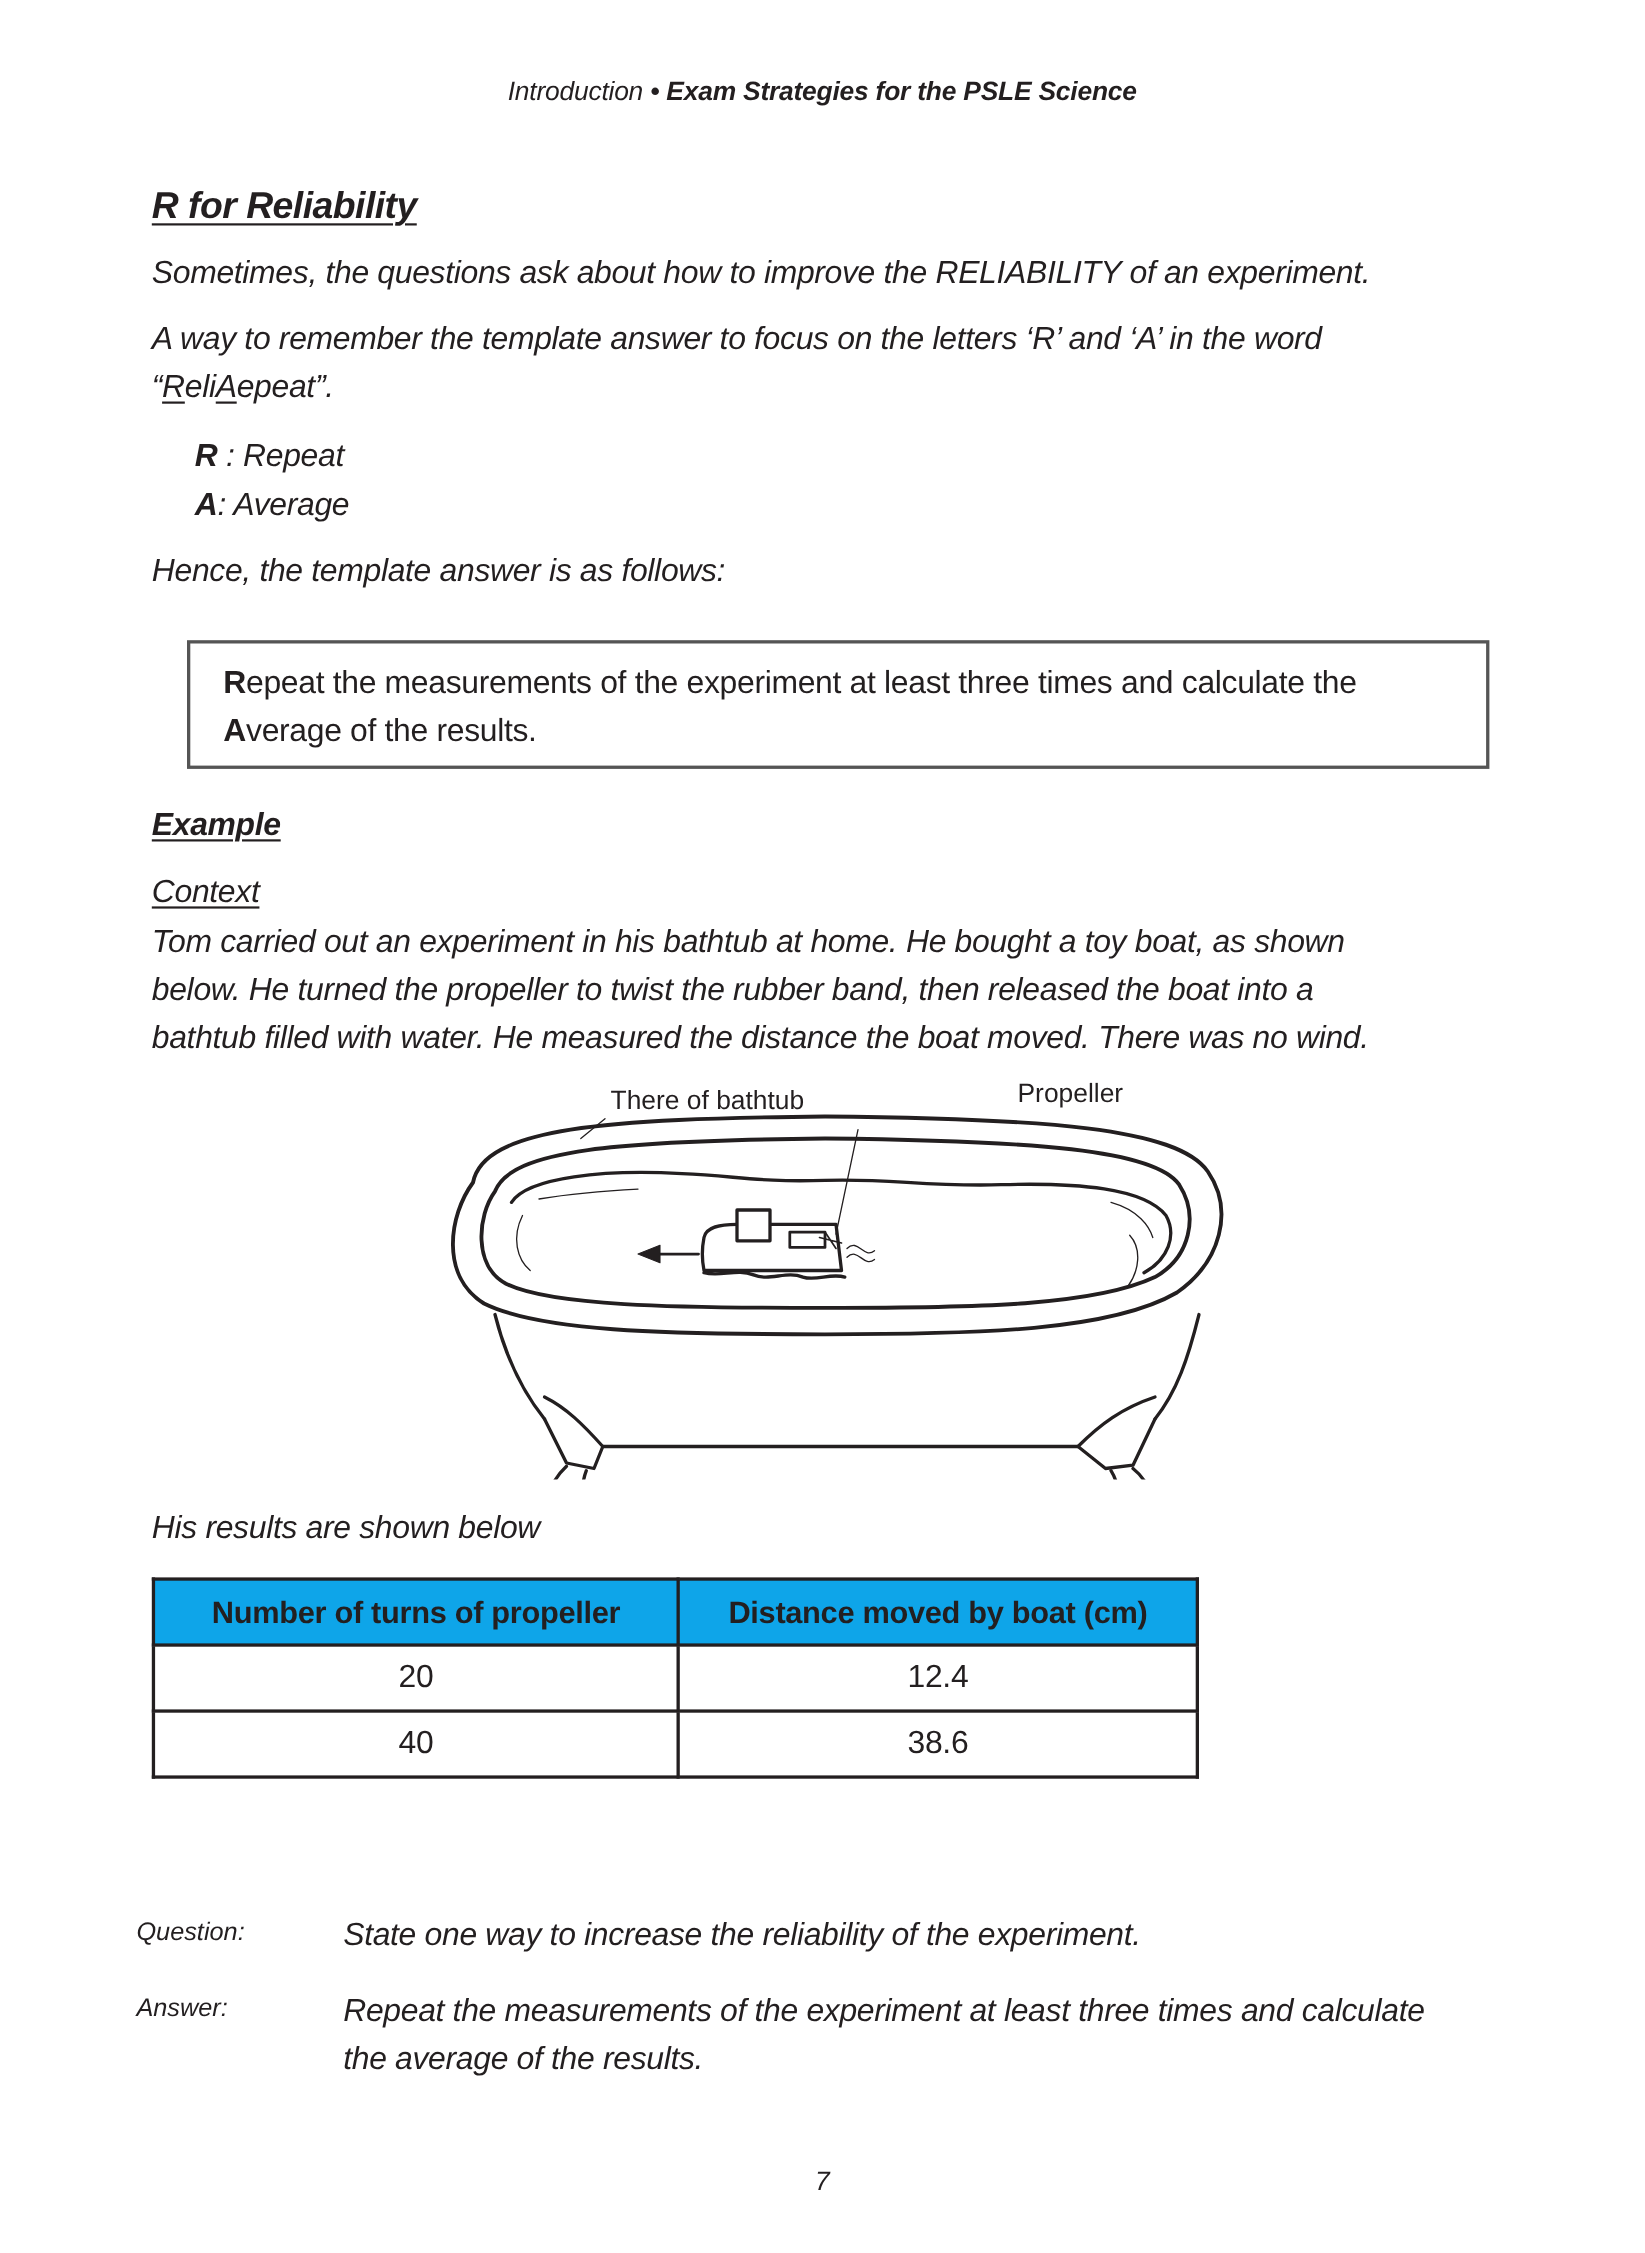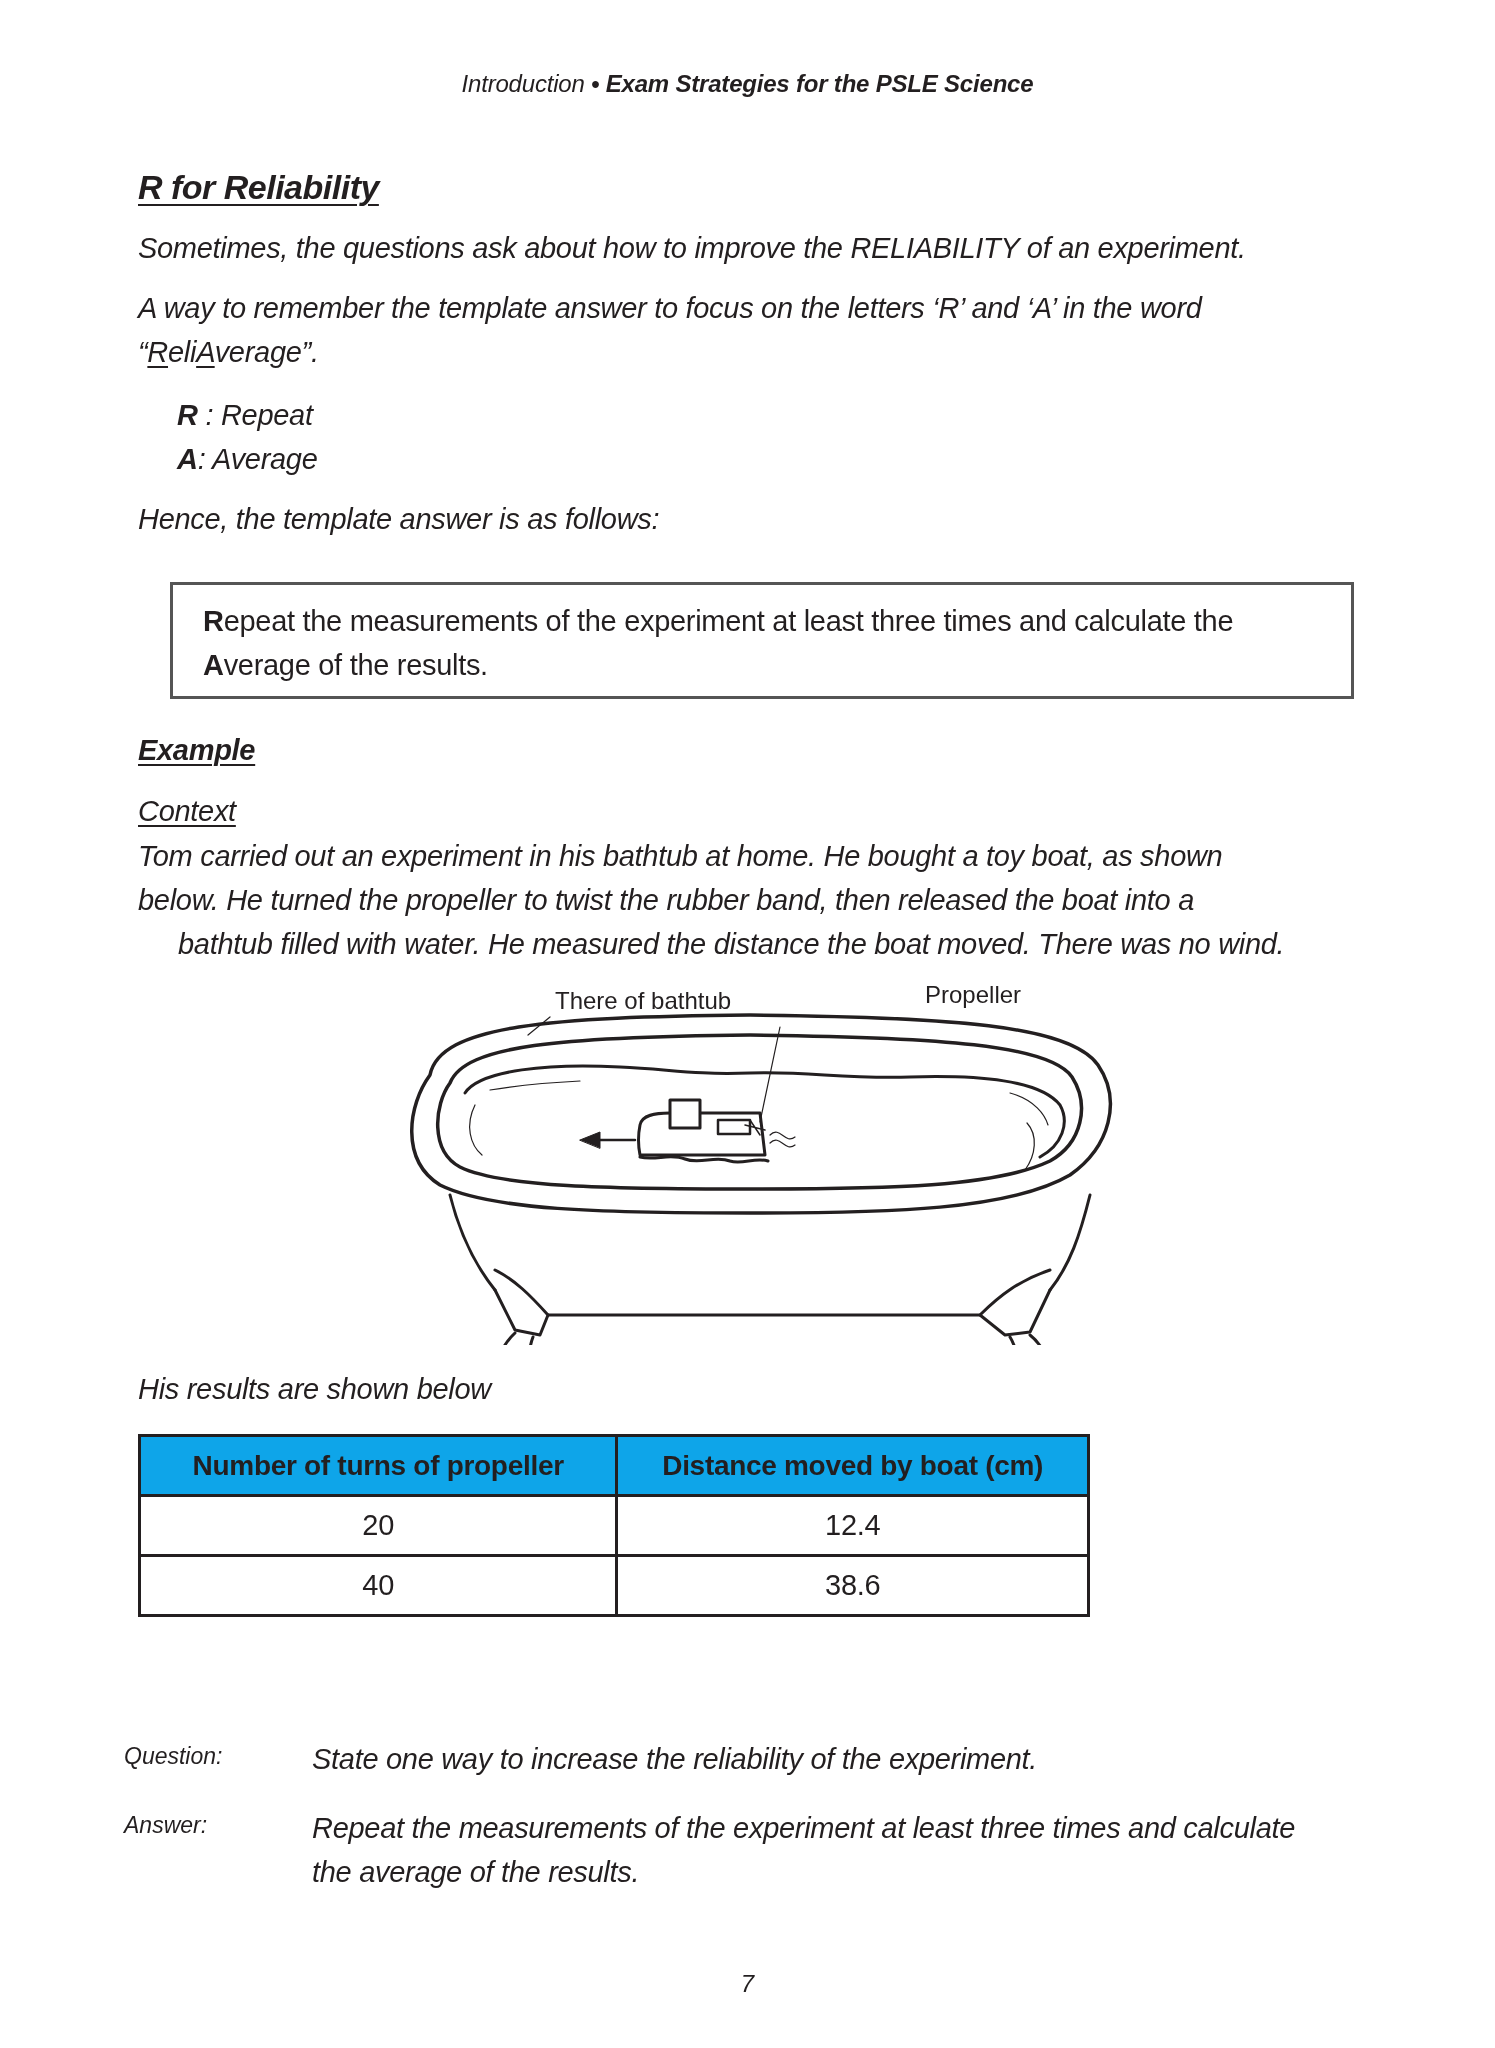--- a/index.html
+++ b/index.html
@@ -32,21 +32,21 @@
   <span>Introduction</span><span class="b"> • </span><span class="b">Exam Strategies for the PSLE Science</span>
 </div>
 
 <div class="abs h1">R for Reliability</div>
 
 <div class="abs p" style="left:138px; top:232px;">Sometimes, the questions ask about how to improve the RELIABILITY of an experiment.</div>
 
 <div class="abs p" style="left:138px; top:292px;">A way to remember the template answer to focus on the letters ‘R’ and ‘A’ in the word</div>
 
 <div class="abs p" style="left:138px; top:336px;">
-  <span>“</span><span class="ul">R</span><span>eli</span><span class="ul">A</span><span>verage</span><span>”.</span>
+  <span>“</span><span class="ul">R</span><span>eli</span><span class="ul">A</span><span>epeat</span><span>”.</span>
 </div>
 
 <div class="abs p" style="left:177px; top:399px;">
   <span class="bold">R</span><span> : </span><span>Repeat</span>
 </div>
 <div class="abs p" style="left:177px; top:443px;">
   <span class="bold">A</span><span>: </span><span>Average</span>
 </div>
 
 <div class="abs p" style="left:138px; top:503px;">Hence, the template answer is as follows:</div>
@@ -57,21 +57,21 @@
   </div>
   <div class="line" style="top:64px;">
     <span class="bold">A</span><span>verage of the results.</span>
   </div>
 </div>
 
 <div class="abs p bold ul" style="left:138px; top:734px;">Example</div>
 <div class="abs p ul" style="left:138px; top:795px;">Context</div>
 <div class="abs p" style="left:138px; top:840px;">Tom carried out an experiment in his bathtub at home. He bought a toy boat, as shown</div>
 <div class="abs p" style="left:138px; top:884px;">below. He turned the propeller to twist the rubber band, then released the boat into a</div>
-<div class="abs p" style="left:138px; top:928px;margin-left:40px;">bathtub filled with water. He measured the distance the boat moved. There was no wind.</div>
+<div class="abs p" style="left:138px; top:928px;">bathtub filled with water. He measured the distance the boat moved. There was no wind.</div>
 
 <div class="figure">
   <svg width="760" height="370" viewBox="0 0 760 370" fill="none" stroke="#231f20" stroke-linecap="round" stroke-linejoin="round">
 
     <path d="M60,100 C70,50 180,42 380,40 C580,42 700,50 728,90 C752,125 740,172 700,200 C640,235 520,238 380,238 C230,238 120,235 70,210 C30,185 38,130 60,100 Z" stroke-width="3.5"></path>
 
     <path d="M80,108 C95,70 190,62 380,60 C570,62 680,70 702,102 C720,130 712,168 680,186 C625,212 520,214 380,214 C240,214 130,212 90,192 C60,176 64,130 80,108 Z" stroke-width="3.5"></path>
 
     <path d="M95,118 C110,95 180,88 250,92 C300,94 320,100 380,98 C440,96 470,104 540,102 C610,100 670,105 690,130 C700,148 692,170 670,182" stroke-width="3"></path>
     <path d="M120,115 C150,110 170,108 210,106" stroke-width="1.2"></path>

